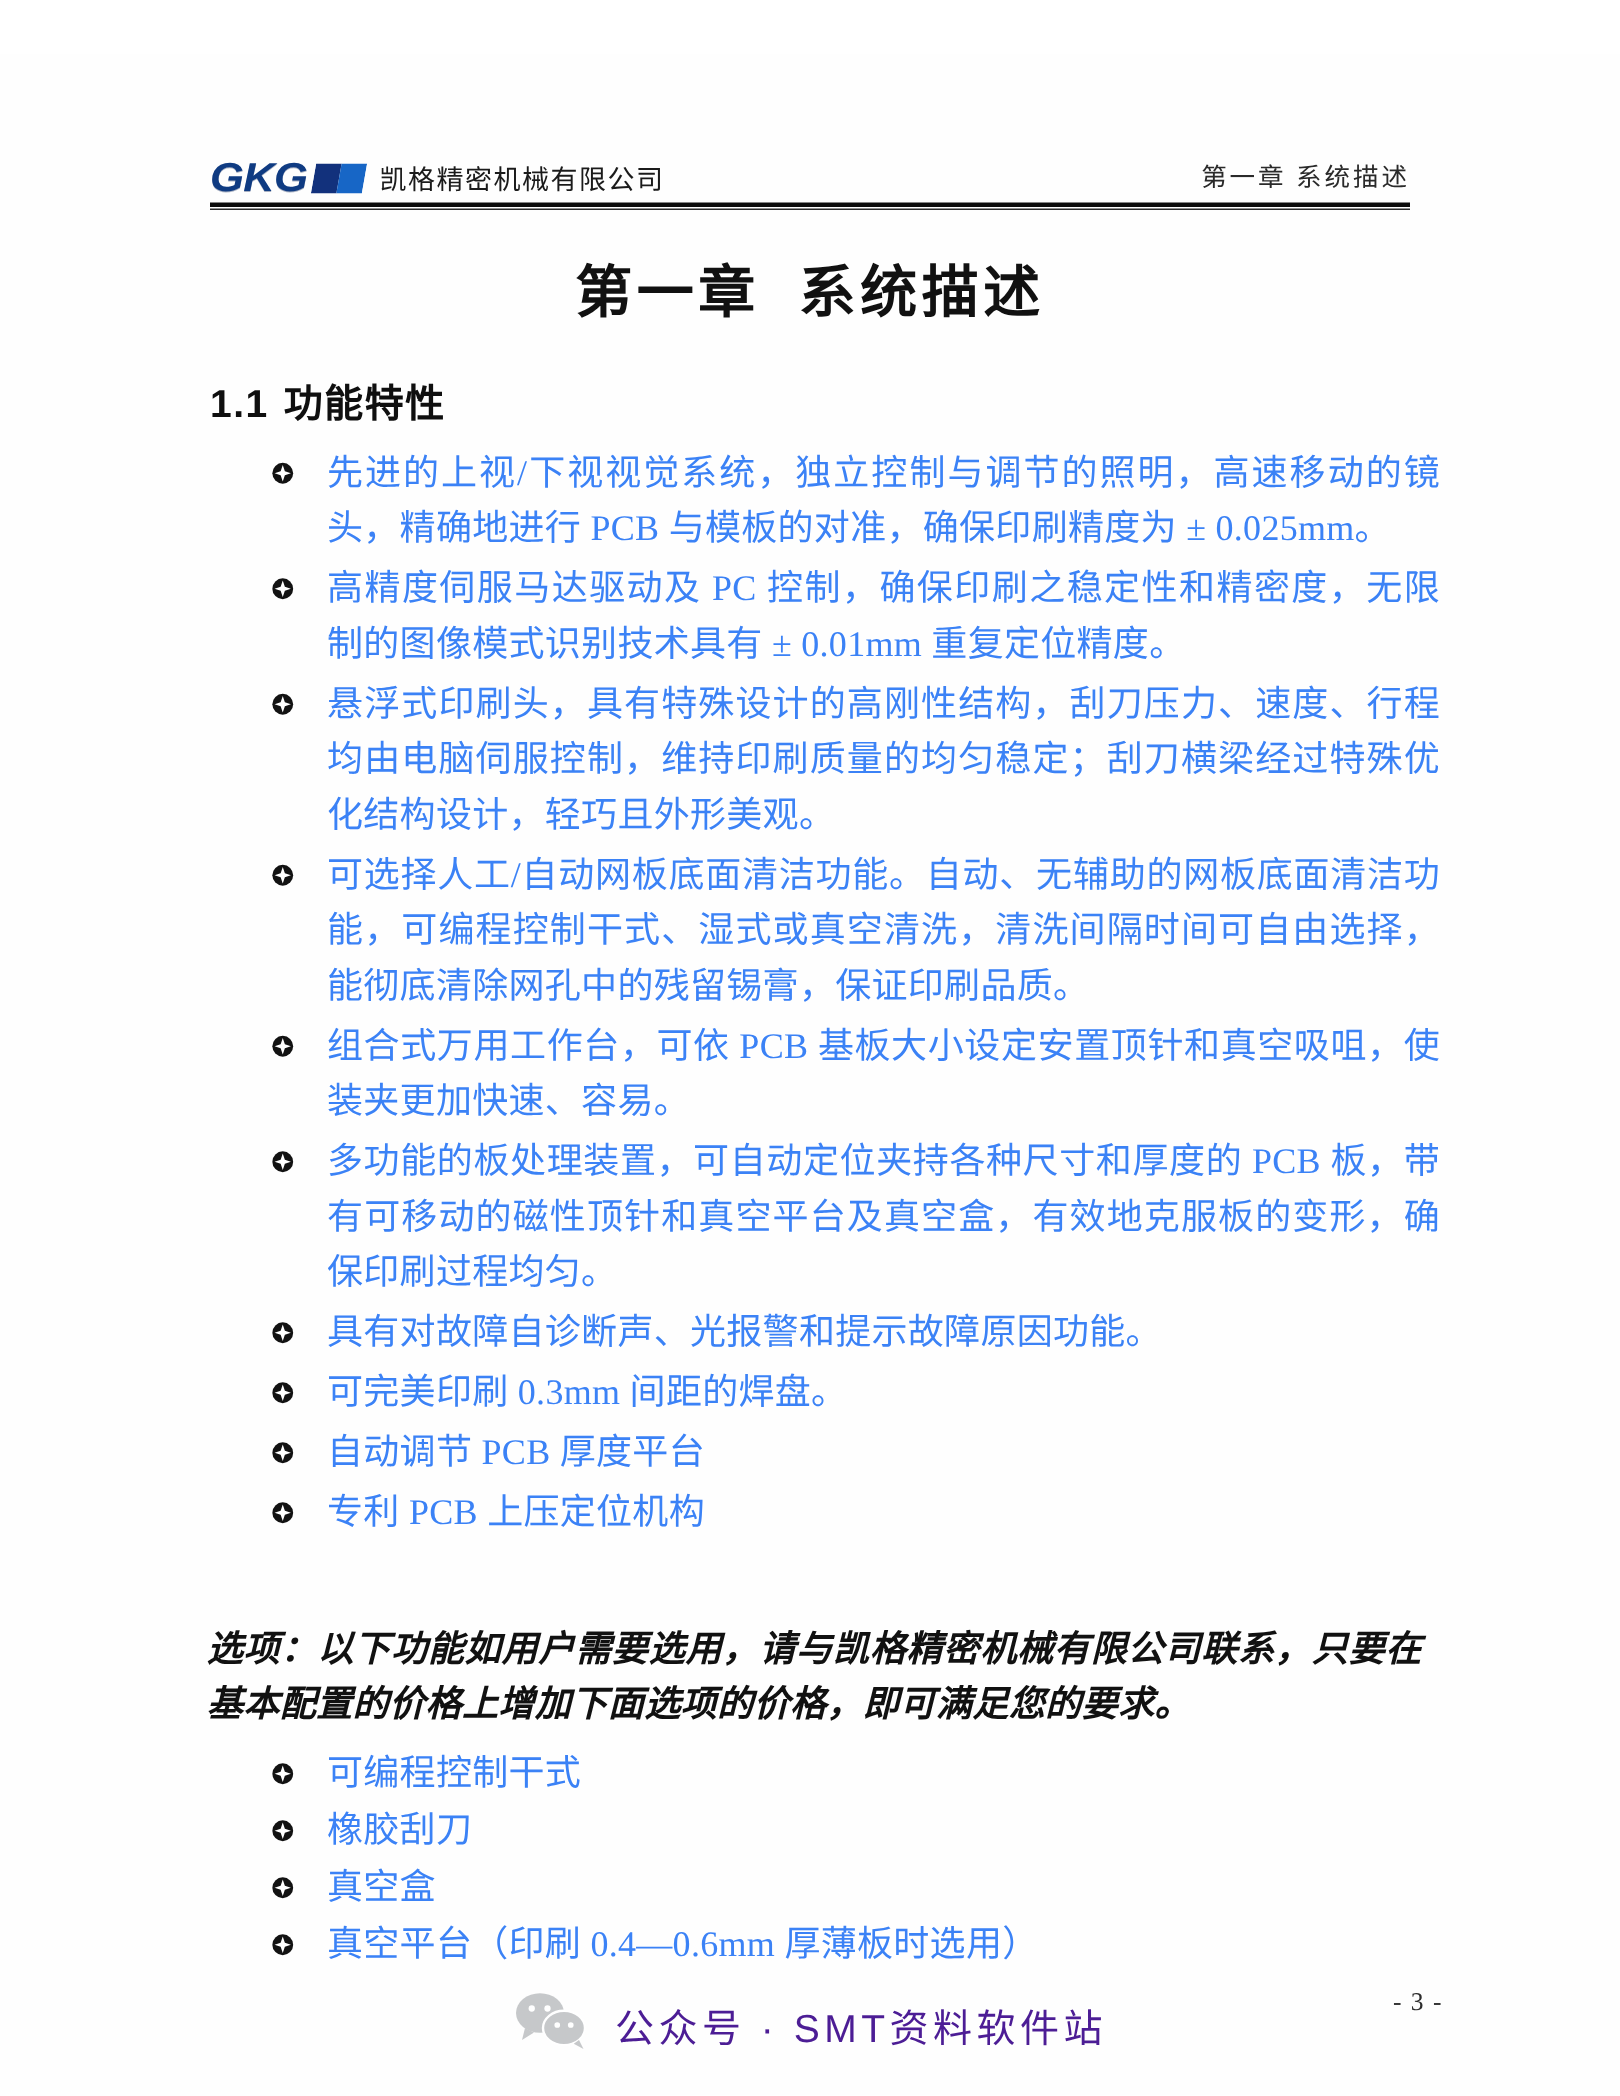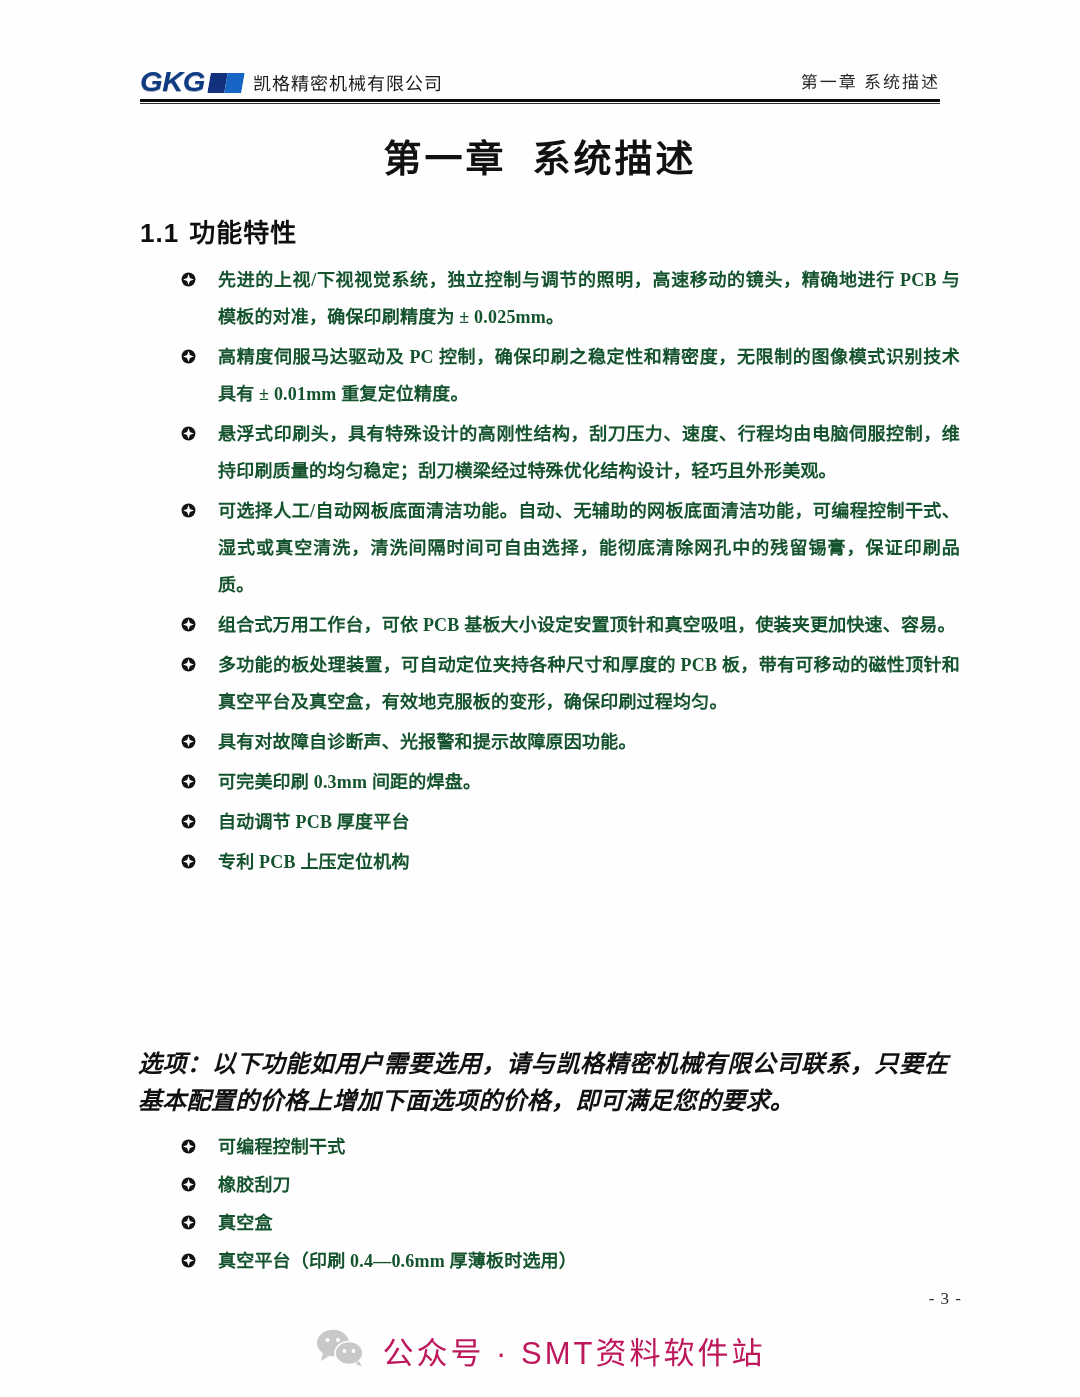--- a/index.html
+++ b/index.html
@@ -15,20 +15,21 @@
     overflow: hidden;
     font-family: "Liberation Serif", "DejaVu Serif", serif;
     color: #1a1a1a;
     -webkit-font-smoothing: antialiased;
   }
 
   .page {
     position: absolute;
     inset: 0;
     background: #fefefe;
+    margin-top: 36px;
   }
 
   
   .header {
     position: absolute;
     left: 140px;
     top: 56px;
     width: 800px;
     height: 44px;
   }
@@ -143,27 +144,26 @@
 
   ul.bullets {
     list-style: none;
     margin: 0;
     padding: 0;
   }
   ul.bullets li {
     position: relative;
     padding-left: 78px;
     margin: 0 0 3px 0;
-    font-size: 18px;
+    font-size: 24px;
     line-height: 37px;
-    color: #14532d;
+    color: #3b82f6;
     text-align: justify;
     text-justify: inter-ideograph;
     letter-spacing: 0.2px;
-    font-weight: bold;
   }
   ul.bullets li .marker {
     position: absolute;
     left: 38px;
     top: 0;
     width: 20px;
     height: 37px;
     line-height: 37px;
     text-align: center;
     font-size: 17px;
@@ -224,23 +224,23 @@
     display: flex;
     align-items: center;
     justify-content: center;
     gap: 16px;
     color: #c6c8ca;
     pointer-events: none;
   }
   .watermark .wechat-icon { flex: 0 0 auto; }
   .watermark .wm-text {
     font-family: "Liberation Sans", "DejaVu Sans", sans-serif;
-    font-size: 31px;
+    font-size: 26px;
     letter-spacing: 3px;
-    color: #be185d;
+    color: #4c1d95;
     white-space: nowrap;
   }
 </style>
 </head>
 <body>
 
 <div class="page">
 
   <div class="header">
     <div class="header-row">

